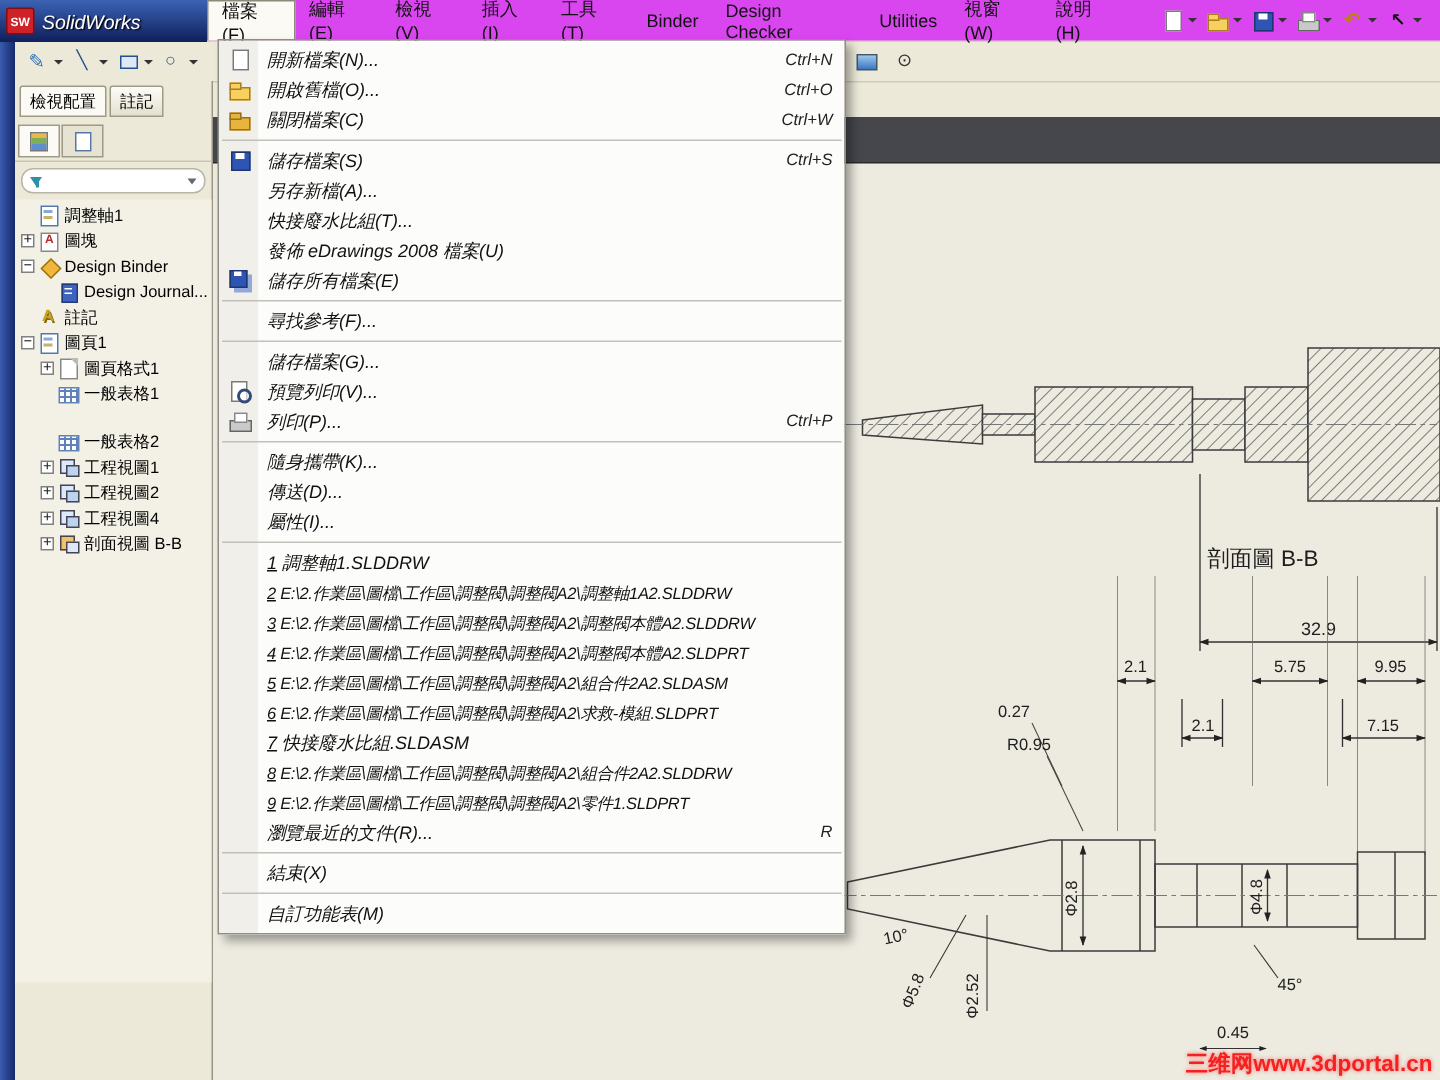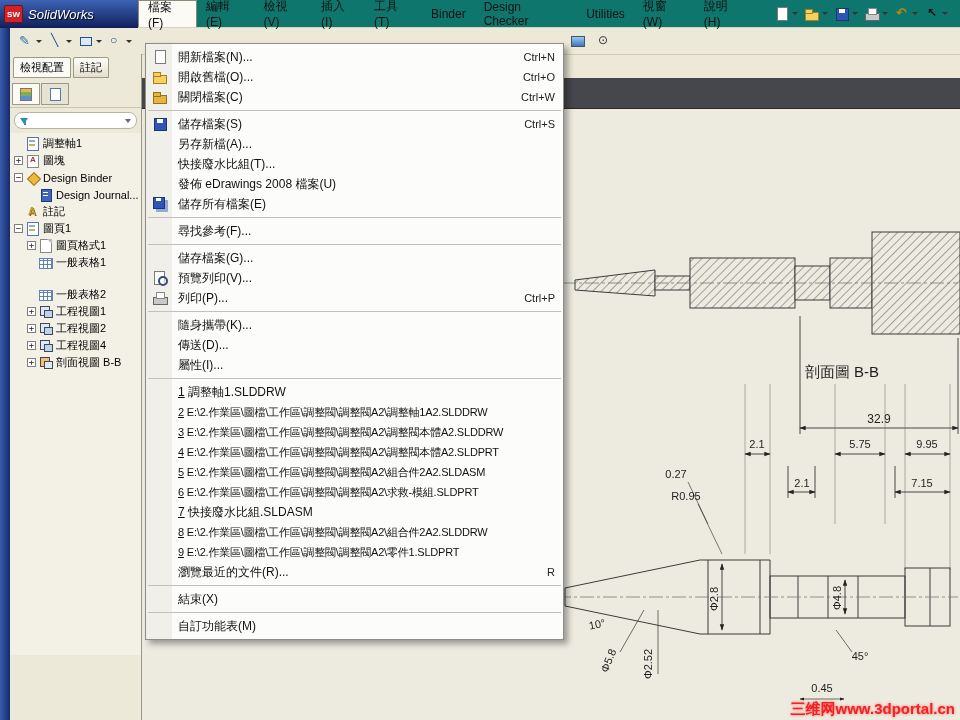--- a/index.html
+++ b/index.html
@@ -8,21 +8,21 @@
 
   
   #left-frame{position:absolute;left:0;top:0;width:10px;height:720px;
     background:linear-gradient(90deg,#3a5cae,#16296b);z-index:4;}
 
   
   #titlebar{position:absolute;left:0;top:0;width:960px;height:28px;display:flex;z-index:10;}
   .logo-zone{width:134px;background:linear-gradient(180deg,#3c63b4,#101f5c);display:flex;align-items:center;gap:5px;padding-left:4px;flex:0 0 134px;}
   .logo-badge{width:17px;height:16px;background:#cf2128;color:#fff;font-size:8px;font-weight:bold;display:flex;align-items:center;justify-content:center;border-radius:2px;border:1px solid #7d0f14;}
   .logo-text{color:#fff;font-weight:normal;font-style:italic;font-size:13px;text-shadow:1px 1px 1px #000;}
-  .menu-zone{flex:1;background:#0f766e;display:flex;align-items:stretch;border-bottom:1px solid #d6d2be;gap:19px;}
+  .menu-zone{flex:1;background:#d946ef;display:flex;align-items:stretch;border-bottom:1px solid #d6d2be;gap:19px;}
   #menubar-items{display:flex;align-items:stretch;}
   .mb-item{display:flex;align-items:center;padding:0 9px;font-size:12px;color:#111;cursor:default;}
   .mb-item.active{background:#fbfaf4;border:1px solid #8c8a78;border-bottom:none;}
   #title-tools{margin-left:auto;display:flex;align-items:center;padding-right:10px;gap:2px;}
   .tbtn{height:22px;min-width:20px;display:flex;align-items:center;justify-content:center;padding:0 2px;}
   .caret{width:0;height:0;border-left:3px solid transparent;border-right:3px solid transparent;border-top:3px solid #333;margin-left:2px;}
 
   
   #toolbar{position:absolute;left:10px;top:28px;width:950px;height:26px;background:#ECE9D8;border-bottom:1px solid #d0ccb8;z-index:5;}
   #sketch-tools{position:absolute;left:6px;top:2px;display:flex;gap:2px;}
@@ -91,23 +91,23 @@
   
   #graphics{position:absolute;left:142px;top:54px;width:818px;height:666px;z-index:1;}
   .g-top{position:absolute;left:0;top:0;width:100%;height:24px;background:#ECE9D8;}
   .g-dark{position:absolute;left:0;top:24px;width:100%;height:30px;background:#46474c;}
   .g-sheet{position:absolute;left:0;top:54px;width:100%;height:612px;background:#EDEBE0;border-top:1px solid #2a2a2a;}
   #drawing{position:absolute;left:0;top:0;pointer-events:none;z-index:2;}
   #drawing text{fill:#1e1e1e;font-family:"Liberation Sans","DejaVu Sans",sans-serif;}
   #watermark{position:absolute;right:5px;bottom:1px;color:#f52020;font-size:15px;font-weight:bold;z-index:3;text-shadow:0 0 3px rgba(255,40,40,.65);}
 
   
-  #file-menu{position:absolute;left:145px;top:43px;width:417px;z-index:50;
+  #file-menu{position:absolute;left:145px;top:26px;width:417px;z-index:50;
     background:linear-gradient(90deg,#f0efe9 0,#f0efe9 26px,#fcfcfa 26px);
-    border:1px solid #8f8d85;box-shadow:4px 4px 6px rgba(0,0,0,.35);padding:3px 0;}
+    border:1px solid #8f8d85;box-shadow:4px 4px 6px rgba(0,0,0,.35);padding:3px 0;font-style:italic;}
   .mi{display:flex;align-items:center;height:20px;padding:0 8px 0 2px;font-size:12px;color:#111;}
   .ic-slot{width:24px;display:flex;justify-content:center;flex:0 0 24px;}
   .mi-label{flex:1;padding-left:6px;white-space:nowrap;overflow:hidden;}
   .mi-label.small{font-size:11px;letter-spacing:-0.2px;}
   .mi-label u{text-decoration:underline;}
   .mi-short{padding-left:10px;font-size:11px;color:#222;white-space:nowrap;}
   .mi-sep{height:1px;background:#c2c0b8;margin:3px 2px;}
 </style>
 </head>
 <body>

